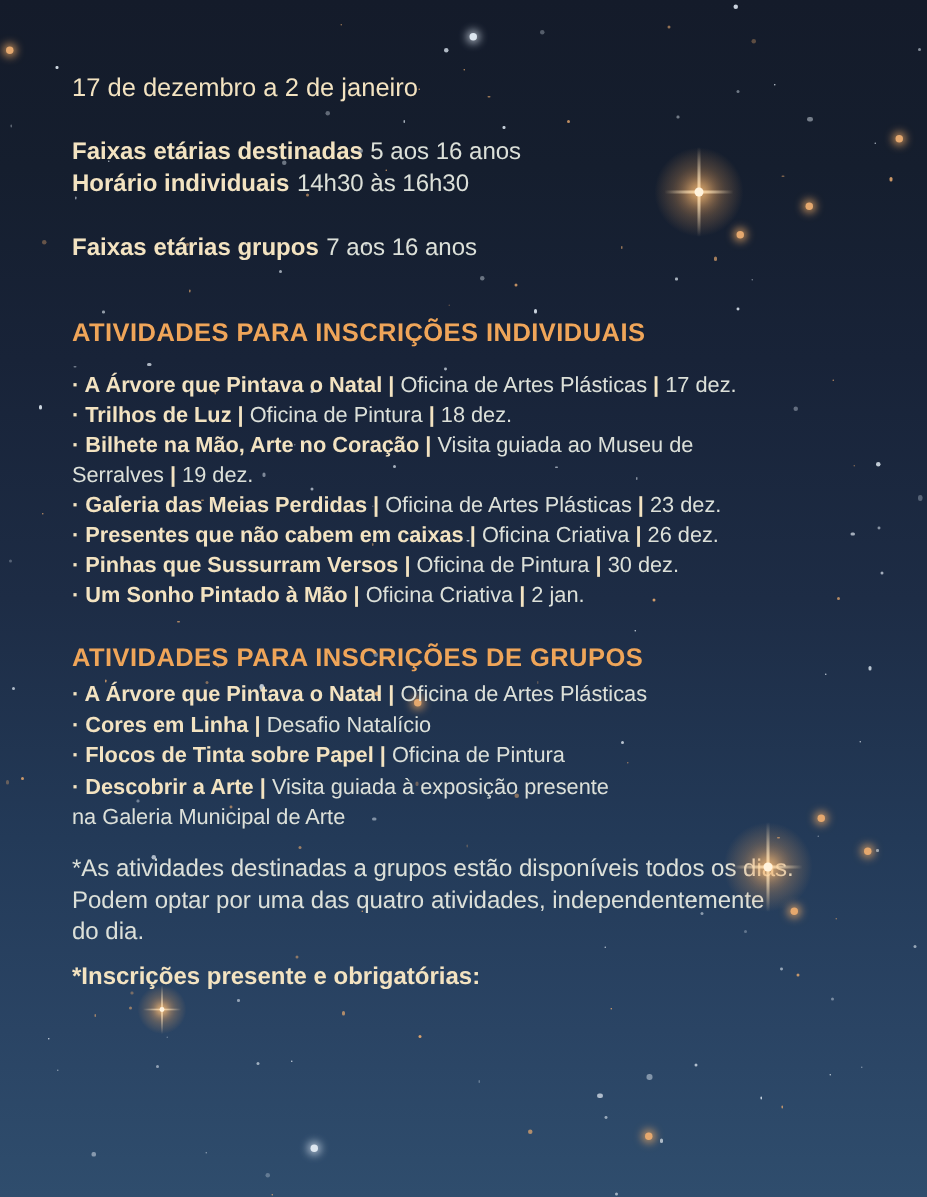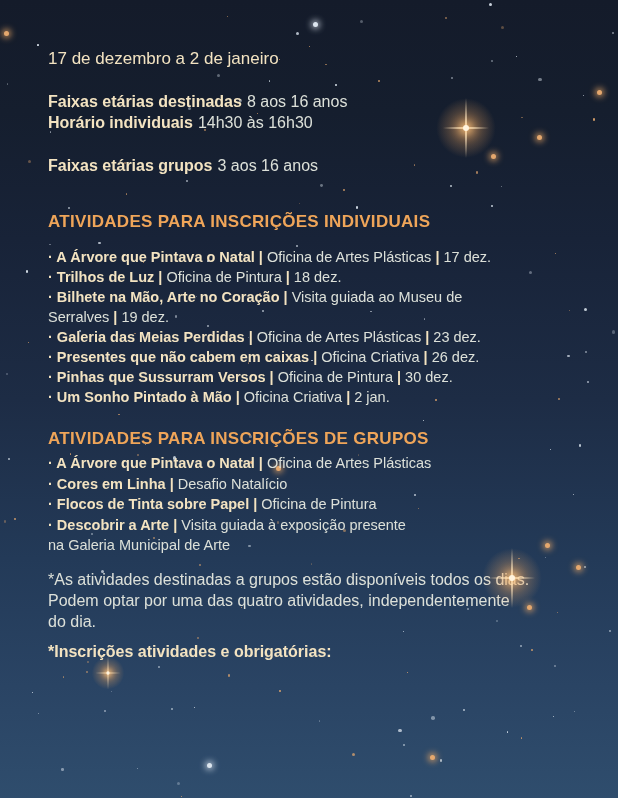--- a/index.html
+++ b/index.html
@@ -208,45 +208,45 @@
       <div class="star" style="left: 276px; top: 466px; height: 5px; width: 5px; background: rgb(229, 168, 110); box-shadow: rgba(232, 166, 100, 0.8) 0px 0px 6px 2px;"></div>
       <div class="star" style="left: 527px; top: 605px; height: 5px; width: 5px; background: rgb(229, 168, 110); box-shadow: rgba(232, 166, 100, 0.8) 0px 0px 6px 2px;"></div>
       <div class="star" style="left: 313px; top: 22px; height: 5px; width: 5px; background: rgb(221, 230, 239); box-shadow: rgba(230, 238, 248, 0.7) 0px 0px 6px 2px;"></div>
     </div>
 
   <div class="content">
     <div class="subtitle">17 de dezembro a 2 de janeiro</div>
 
     <div class="info-block">
       <div>
-        <span class="strong">Faixas etárias destinadas</span><span class="reg info-value">8 aos 16 anos</span>
+        <span class="strong">Faixas etárias destinadas</span><span class="reg info-value">5 aos 16 anos</span>
       </div>
       <div>
         <span class="strong">Horário individuais</span><span class="reg info-value">14h30 às 16h30</span>
       </div>
     </div>
 
     <div class="info-block">
       <div>
-        <span class="strong">Faixas etárias grupos</span><span class="reg info-value">3 aos 16 anos</span>
+        <span class="strong">Faixas etárias grupos</span><span class="reg info-value">7 aos 16 anos</span>
       </div>
     </div>
 
     <h2>ATIVIDADES PARA INSCRIÇÕES INDIVIDUAIS</h2>
     <div class="list"><div class="activity"><span class="strong">· </span><span class="strong">A Árvore que Pintava o Natal</span><span class="strong"> | </span><span class="reg">Oficina de Artes Plásticas</span><span class="strong"> | </span><span class="reg">17 dez.</span></div><div class="activity"><span class="strong">· </span><span class="strong">Trilhos de Luz</span><span class="strong"> | </span><span class="reg">Oficina de Pintura</span><span class="strong"> | </span><span class="reg">18 dez.</span></div><div class="activity"><span class="strong">· </span><span class="strong">Bilhete na Mão, Arte no Coração</span><span class="strong"> | </span><span class="reg">Visita guiada ao Museu de
 Serralves</span><span class="strong"> | </span><span class="reg">19 dez.</span></div><div class="activity"><span class="strong">· </span><span class="strong">Galeria das Meias Perdidas</span><span class="strong"> | </span><span class="reg">Oficina de Artes Plásticas</span><span class="strong"> | </span><span class="reg">23 dez.</span></div><div class="activity"><span class="strong">· </span><span class="strong">Presentes que não cabem em caixas</span><span class="strong"> | </span><span class="reg">Oficina Criativa</span><span class="strong"> | </span><span class="reg">26 dez.</span></div><div class="activity"><span class="strong">· </span><span class="strong">Pinhas que Sussurram Versos</span><span class="strong"> | </span><span class="reg">Oficina de Pintura</span><span class="strong"> | </span><span class="reg">30 dez.</span></div><div class="activity"><span class="strong">· </span><span class="strong">Um Sonho Pintado à Mão</span><span class="strong"> | </span><span class="reg">Oficina Criativa</span><span class="strong"> | </span><span class="reg">2 jan.</span></div></div>
 
     <h2 class="second">ATIVIDADES PARA INSCRIÇÕES DE GRUPOS</h2>
     <div class="list groups"><div class="activity"><span class="strong">· </span><span class="strong">A Árvore que Pintava o Natal</span><span class="strong"> | </span><span class="reg">Oficina de Artes Plásticas</span></div><div class="activity"><span class="strong">· </span><span class="strong">Cores em Linha</span><span class="strong"> | </span><span class="reg">Desafio Natalício</span></div><div class="activity"><span class="strong">· </span><span class="strong">Flocos de Tinta sobre Papel</span><span class="strong"> | </span><span class="reg">Oficina de Pintura</span></div><div class="activity"><span class="strong">· </span><span class="strong">Descobrir a Arte</span><span class="strong"> | </span><span class="reg">Visita guiada à exposição presente
 na Galeria Municipal de Arte</span></div></div>
 
     <p class="footnote">*As atividades destinadas a grupos estão disponíveis todos os dias.
 Podem optar por uma das quatro atividades, independentemente
 do dia.</p>
-    <p class="reg-label strong">*Inscrições atividades e obrigatórias:</p>
+    <p class="reg-label strong">*Inscrições presente e obrigatórias:</p>
   </div>
 <div class="flare" style="left: 466px; top: 128px;">
       <div class="fl-glow"></div>
       <div class="fl-spike-v"></div>
       <div class="fl-spike-h"></div>
       <div class="fl-core"></div>
     </div>
     <div class="flare" style="left: 512px; top: 578px;">
       <div class="fl-glow"></div>
       <div class="fl-spike-v"></div>

